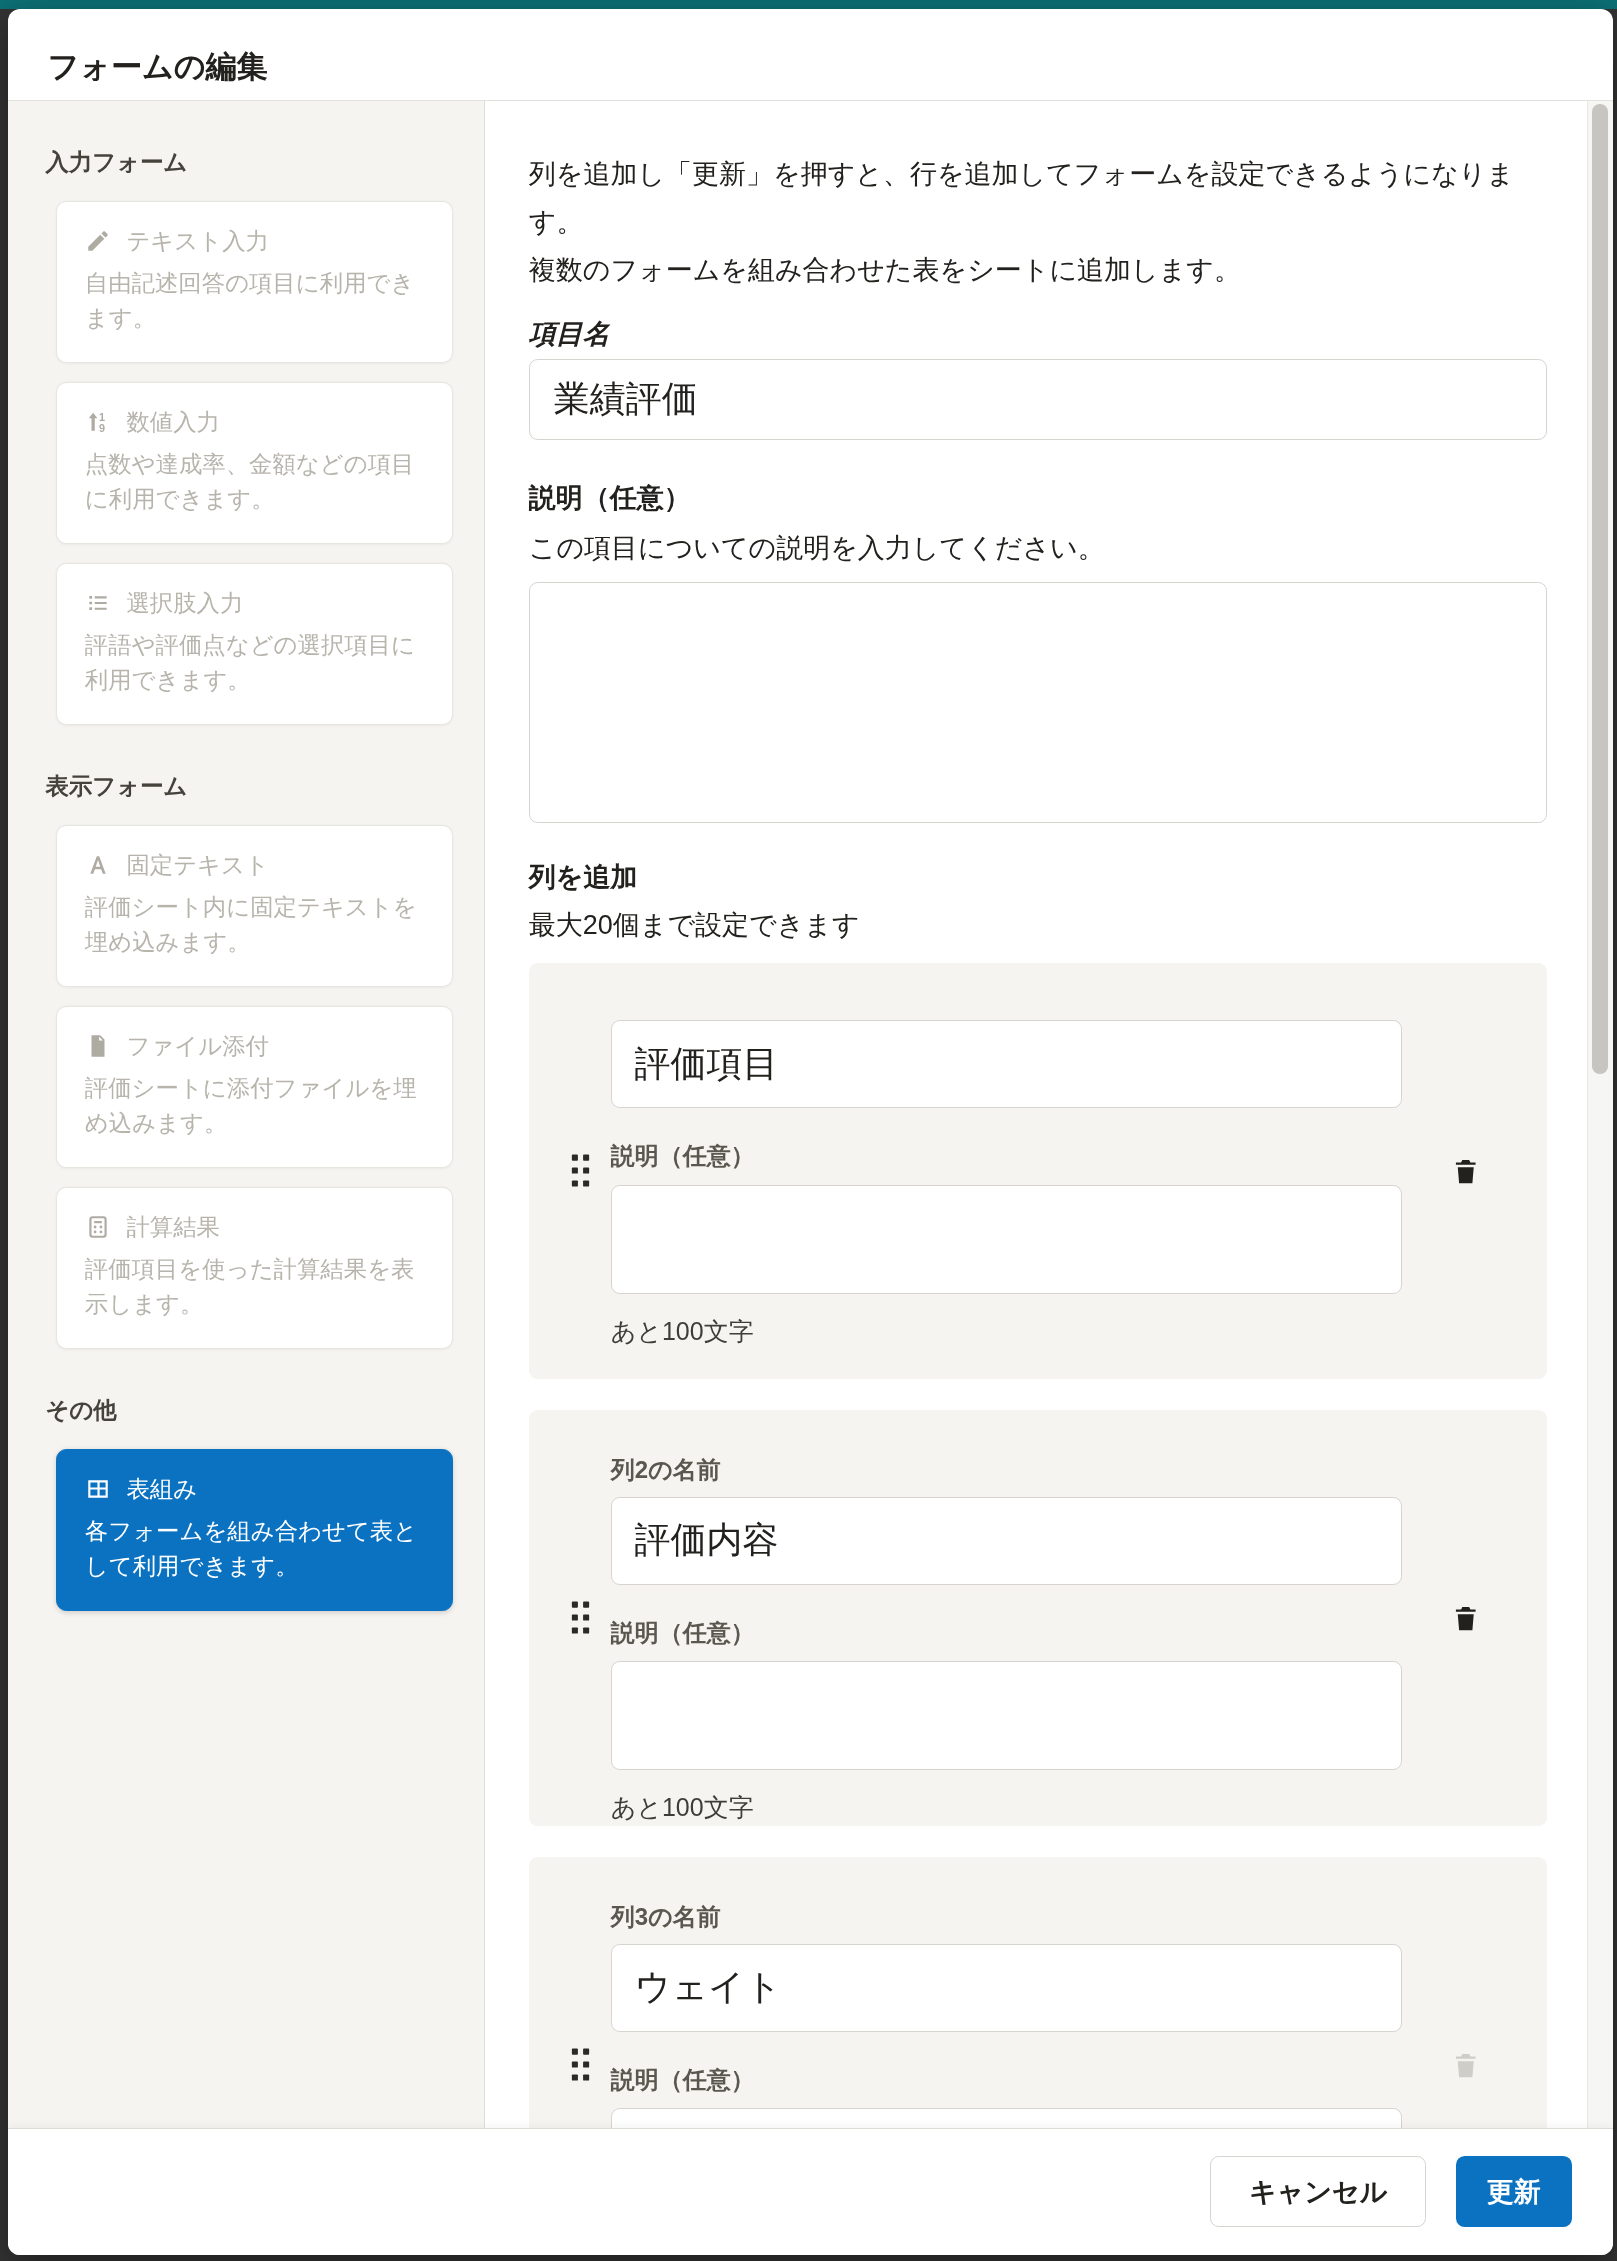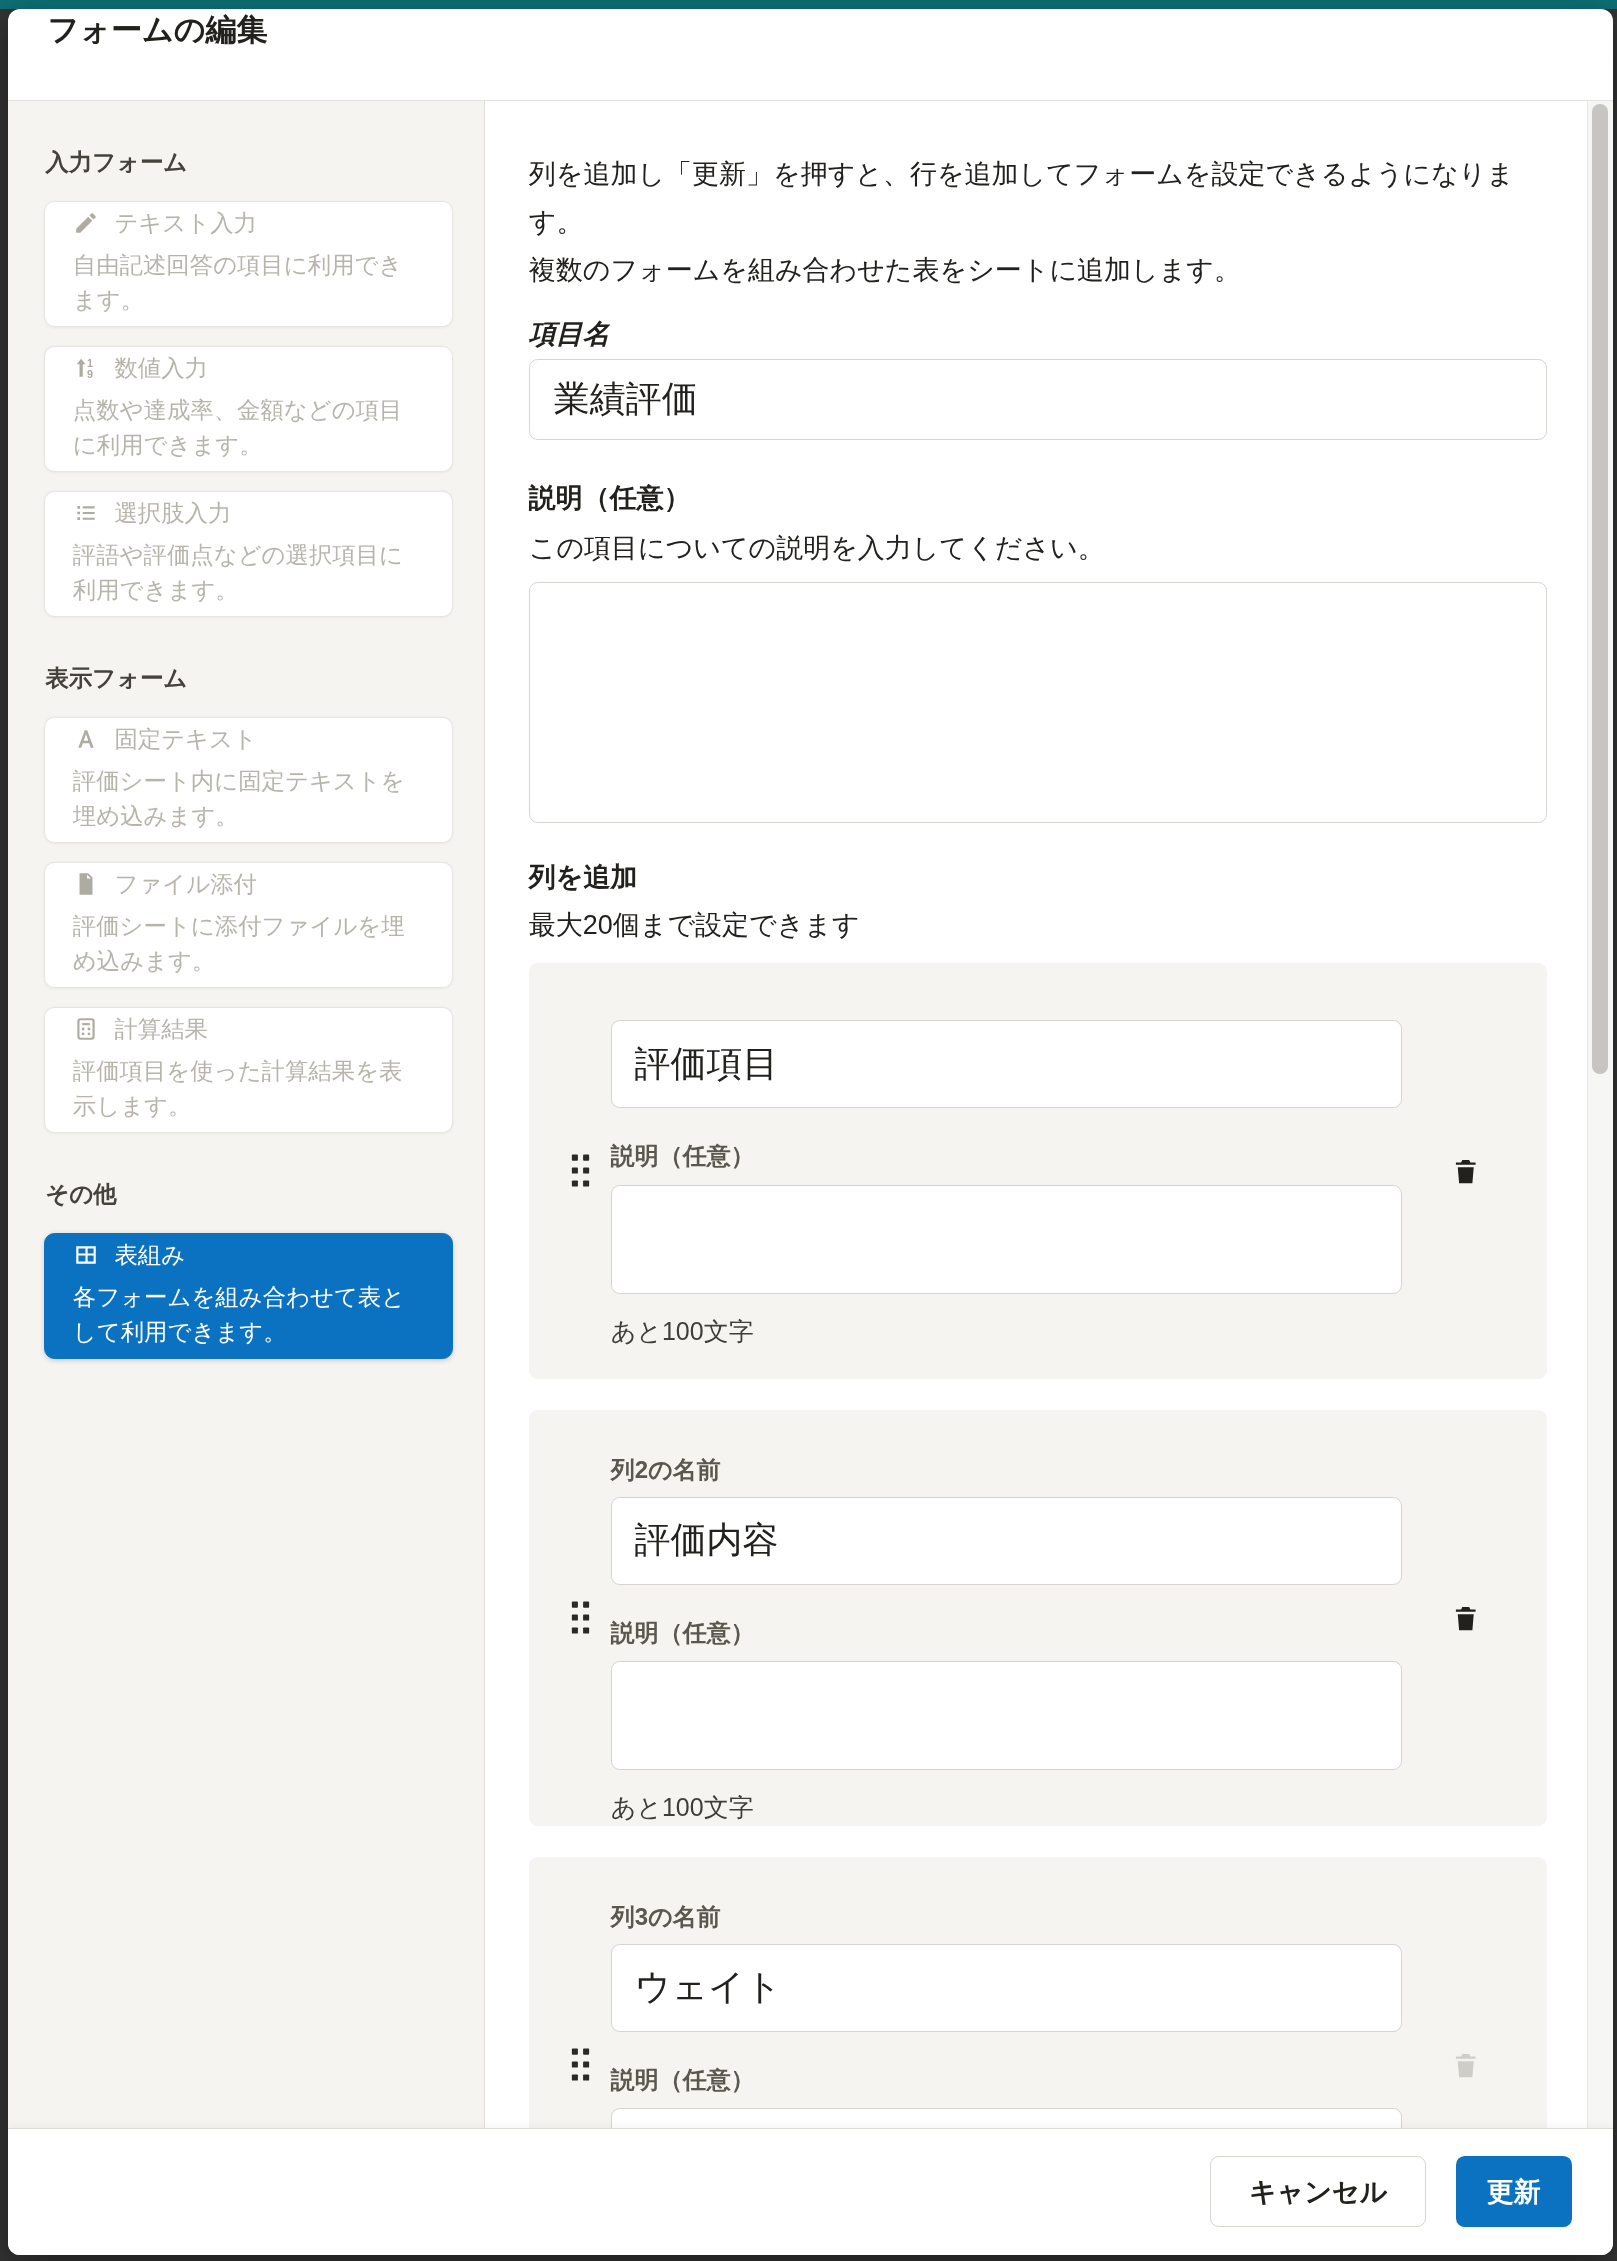--- a/index.html
+++ b/index.html
@@ -8,36 +8,36 @@
     background:#343434;
     font-family:"Liberation Sans","DejaVu Sans",sans-serif;
     color:#23211e;
   }
   .backdrop-top{position:absolute;top:0;left:0;width:1617px;height:8.7px;background:#0c7075;}
   .modal{
     position:absolute;left:7.8px;top:8.7px;width:1605px;height:2246px;
     background:#fff;border-radius:12px;overflow:hidden;
     display:flex;flex-direction:column;box-shadow:0 10.4px 35px rgba(0,0,0,.4);
   }
-  .modal-header{flex:0 0 92px;border-bottom:0.9px solid #e3e1dd;display:flex;align-items:flex-start;padding:0 40px;box-sizing:border-box;}
+  .modal-header{flex:0 0 92px;border-bottom:0.9px solid #e3e1dd;display:flex;align-items:flex-end;padding:12px 40px;box-sizing:border-box;}
   .modal-title{font-size:31px;font-weight:600;color:#23211e;}
   .modal-body{flex:1 1 auto;display:flex;min-height:0;}
 
   
   .sidebar{
     flex:0 0 477px;width:477px;box-sizing:border-box;
     background:#f5f4f1;border-right:0.9px solid #e0ded9;
     padding:47px 31px 0 36px;overflow:hidden;
   }
   .side-heading{font-size:23.4px;font-weight:700;color:#45423c;margin:0 0 24px 1.7px;line-height:29px;}
   .side-heading.mt{margin-top:47px;}
   .card{
     background:#fff;border:0.9px solid #e7e5e0;border-radius:10.4px;
     box-shadow:0 0.9px 2.6px rgba(0,0,0,.05);
-    padding:8px 28px;margin-bottom:19px;cursor:default;
+    padding:26px 28px;margin-bottom:19px;cursor:default;margin-left:12px;
   }
   .card-title-row{display:flex;align-items:center;gap:15.6px;margin-bottom:12px;}
   .card .icon{width:26px;height:26px;flex:0 0 26px;color:#aeaba2;}
   .card .icon svg{width:26px;height:26px;display:block;}
   .card-title{font-size:23.4px;color:#b7b4ac;line-height:26px;}
   .card-desc{font-size:23.4px;line-height:35px;color:#b7b4ac;}
   .card.selected{background:#0b72c2;border-color:#0b72c2;box-shadow:0 1.7px 5.2px rgba(0,0,0,.15);}
   .card.selected .icon{color:#ffffff;}
   .card.selected .card-title,.card.selected .card-desc{color:#ffffff;}
 

